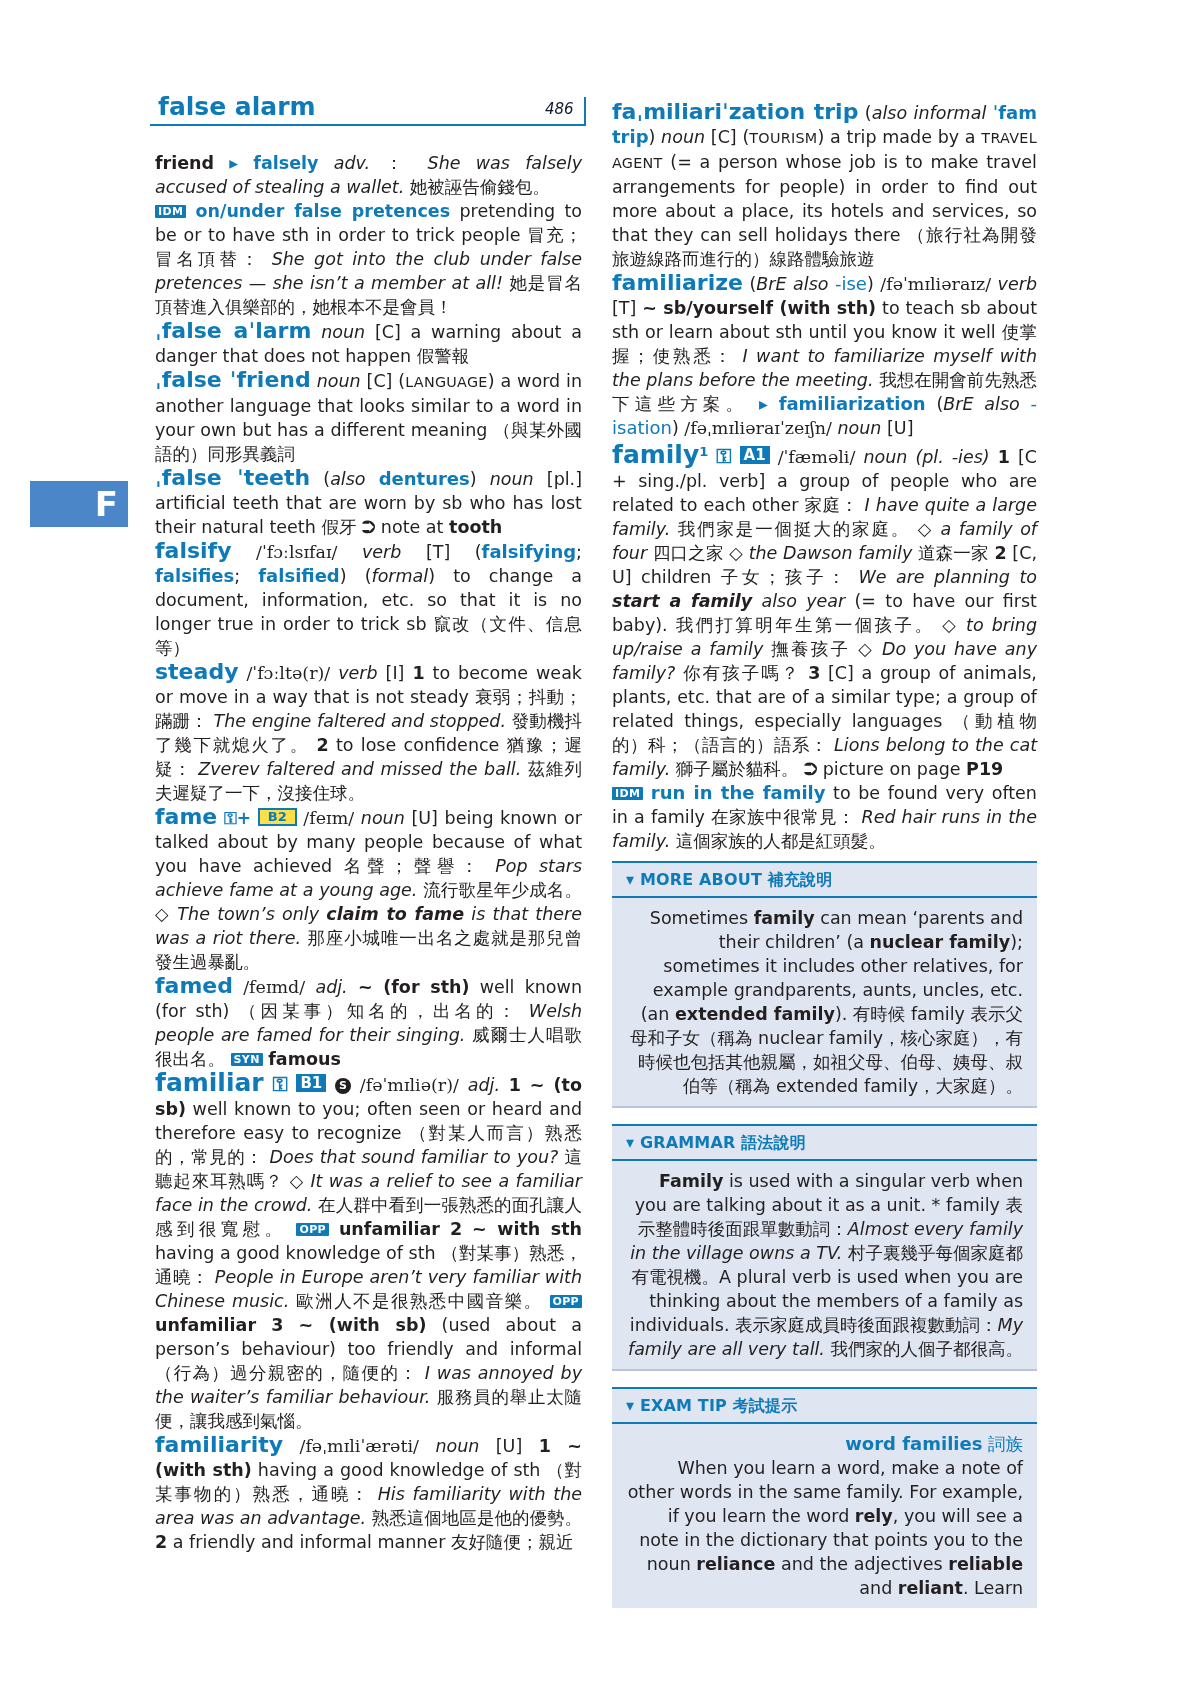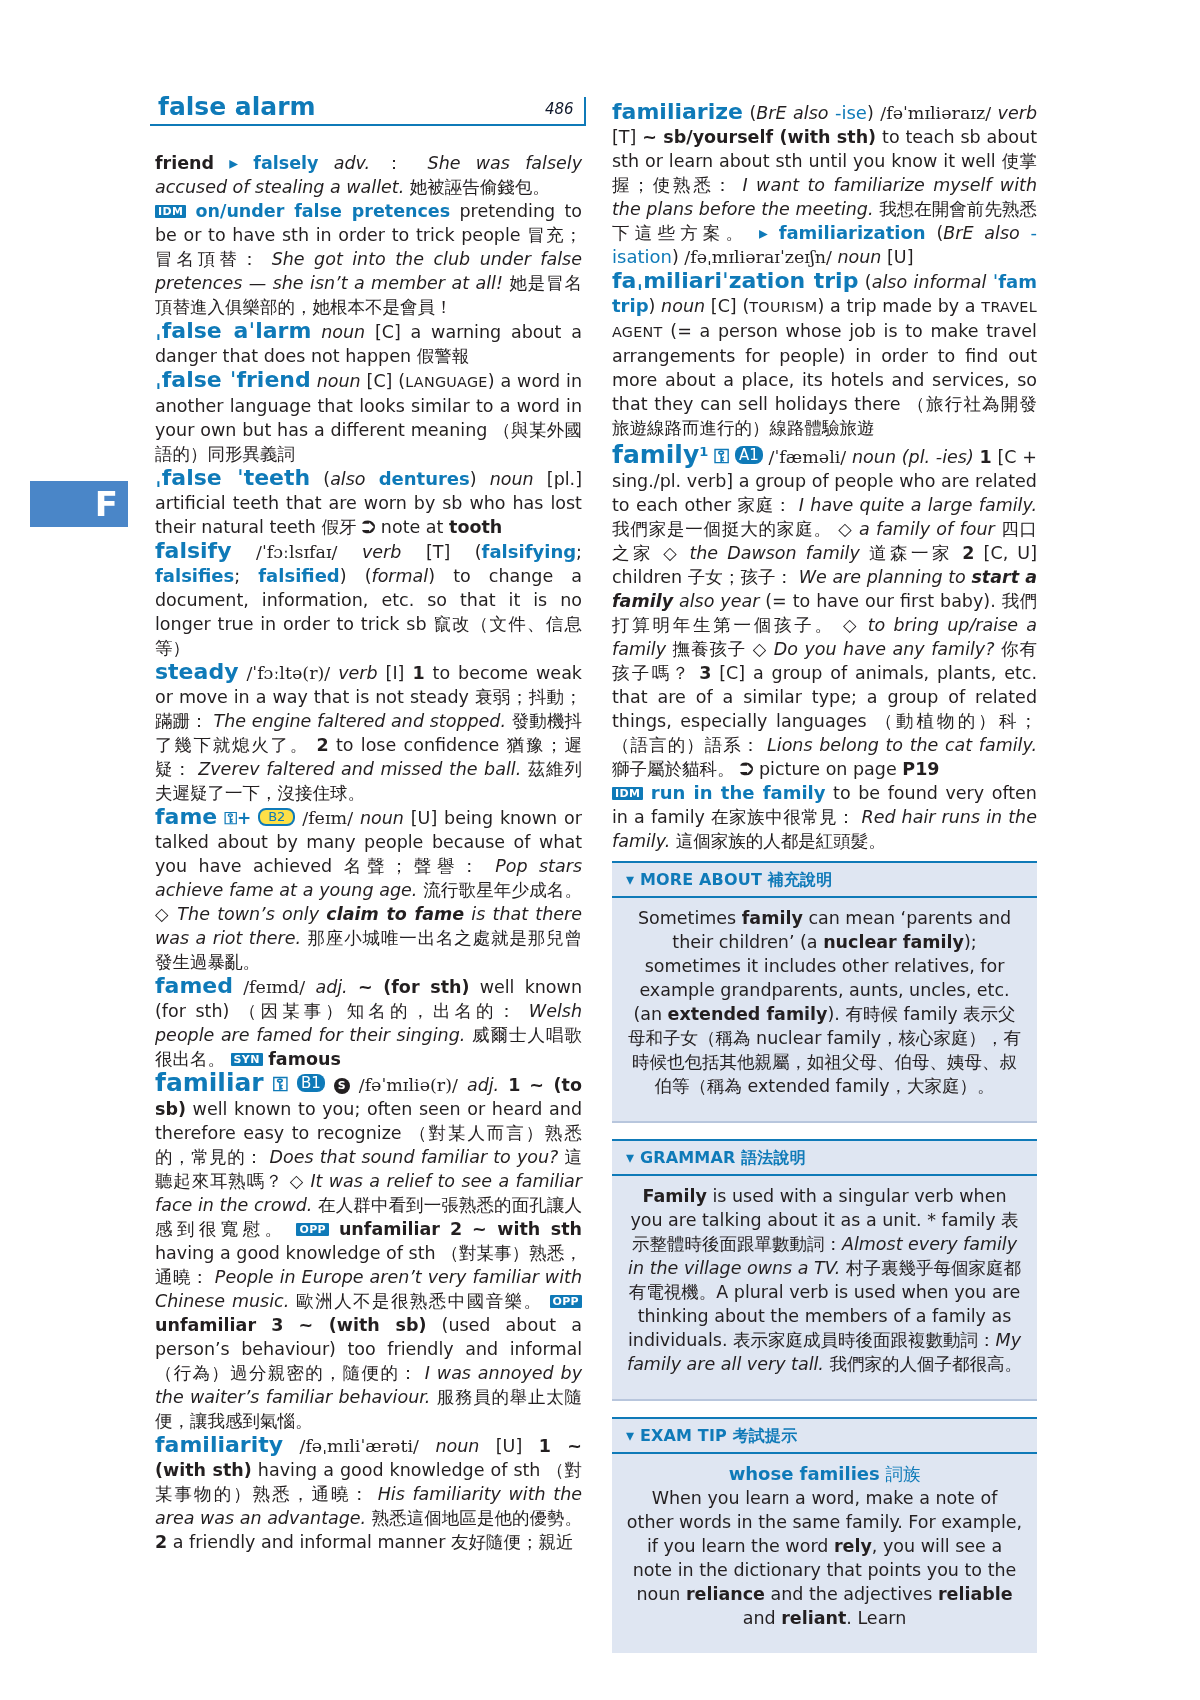--- a/index.html
+++ b/index.html
@@ -12,22 +12,22 @@
   .b { font-weight: bold; }
   .i { font-style: italic; }
   .sc { font-size: 0.82em; letter-spacing: 0.02em; }
   .ipa { font-family: "DejaVu Serif", "Liberation Serif", serif; }
   .tag {
     display: inline-block; background: #0f7ab8; color: #fff; font-weight: bold;
     font-size: 11px; line-height: 13px; padding: 0 3px; border-radius: 1px; vertical-align: 2px;
     letter-spacing: 0.03em;
   }
   .lvl {
-    display: inline-block; background: #0f7ab8; color: #fff; font-weight: normal;
-    font-size: 15px; line-height: 18px; padding: 0 4px; border-radius: 8px; vertical-align: 3px;
+    display: inline-block; background: #0f7ab8; color: #fff; font-weight: bold;
+    font-size: 15px; line-height: 18px; padding: 0 4px; border-radius: 0; vertical-align: 3px;
   }
   .lvl.outline { background: #fde047; color: #0f7ab8; border: 2px solid #0f7ab8; line-height: 14px; font-size: 13px; padding: 0 8px; }
   .key { display: inline-block; color: #0f7ab8; font-weight: bold; font-size: 20px; vertical-align: 0; }
   .sbadge { display: inline-block; width: 16px; height: 16px; border-radius: 50%; background: #231f20; color:#fff; font-size: 11px; line-height: 16px; text-align: center; font-weight: bold; vertical-align: 2px; }
 
   #header-title { position: absolute; left: 158px; top: 92px; font-size: 25px; font-weight: bold; color: #0f7ab8; }
   #page-number { position: absolute; left: 545px; top: 100px; font-size: 15px; color: #0f172a; font-style: italic; }
   #header-rule { position: absolute; left: 150px; top: 124px; width: 436px; height: 2px; background: #0f7ab8; }
   #header-tick { position: absolute; left: 584px; top: 97px; width: 2px; height: 28px; background: #0f7ab8; }
 
@@ -38,21 +38,21 @@
   #col-left { left: 155px; top: 151px; width: 427px; }
   #col-right { left: 612px; top: 100px; width: 425px; }
 
   .entry { margin-left: 20px; text-indent: -20px; }
   .entry .hw { font-size: 22px; }
   .cont { margin-left: 20px; }
   .stress { font-size: 18px; }
 
   .box { background: #dfe6f2; margin-top: 8px; border-top: 2px solid #0f7ab8; }
   .box-title { color: #0f7ab8; font-weight: bold; font-size: 16px; padding: 5px 14px 4px; border-bottom: 2px solid #0f7ab8; letter-spacing: 0.01em; }
-  .box-body { padding: 8px 14px 23px; text-align: center; line-height: 24px; font-size: 17.5px; border-bottom: 2px solid #b8c6dd; }
+  .box-body { padding: 8px 14px 8px; text-align: right; line-height: 24px; font-size: 17.5px; border-bottom: 2px solid #b8c6dd; }
   .box-gap { height: 16px; background: #fff; }
   .sub-hw { color: #0f7ab8; font-weight: bold; font-size: 18px; }
 </style>
 </head>
 <body>
 
 <div id="header-title">false alarm</div>
 <div id="page-number">486</div>
 <div id="header-rule"></div>
 <div id="header-tick"></div>
@@ -217,51 +217,51 @@
     <span>熟悉這個地區是他的優勢。</span>
     <span class="b">2</span>
     <span>a friendly and informal manner</span>
     <span>友好隨便；親近</span>
   </div>
 </div>
 
 <div id="col-right" class="col">
 
   <div style="margin-left:-14px;padding-left:14px">
+    <span class="hw" style="font-size:22px">faˌmiliariˈzation trip</span>
+    (<span class="i">also informal</span>
+    <span class="hw" style="font-size:18px">ˈfam trip</span>)
+    <span class="i">noun</span>
+    <span>[C]</span>
+    (<span class="sc">TOURISM</span>)
+    <span>a trip made by a</span>
+    <span class="sc">TRAVEL AGENT</span>
+    <span>(= a person whose job is to make travel arrangements for people) in order to find out more about a place, its hotels and services, so that they can sell holidays there</span>
+    <span>（旅行社為開發旅遊線路而進行的）線路體驗旅遊</span>
+  </div>
+
+  <div style="margin-left:-14px;padding-left:14px">
     <span class="hw" style="font-size:22px">familiarize</span>
     (<span class="i">BrE also</span>
     <span class="hw" style="font-size:18px;font-weight:normal">-ise</span>)
     <span class="ipa">/fəˈmɪliəraɪz/</span>
     <span class="i">verb</span>
     <span>[T]</span>
     <span class="b">~ sb/yourself (with sth)</span>
     <span>to teach sb about sth or learn about sth until you know it well</span>
     <span>使掌握；使熟悉：</span>
     <span class="i">I want to familiarize myself with the plans before the meeting.</span>
     <span>我想在開會前先熟悉下這些方案。</span>
     <span class="blue">▸</span>
     <span class="hw" style="font-size:18px">familiarization</span>
     (<span class="i">BrE also</span>
     <span class="hw" style="font-size:18px;font-weight:normal">-isation</span>)
     <span class="ipa">/fəˌmɪliəraɪˈzeɪʃn/</span>
     <span class="i">noun</span>
     <span>[U]</span>
-  </div>
-
-  <div style="margin-left:-14px;padding-left:14px">
-    <span class="hw" style="font-size:22px">faˌmiliariˈzation trip</span>
-    (<span class="i">also informal</span>
-    <span class="hw" style="font-size:18px">ˈfam trip</span>)
-    <span class="i">noun</span>
-    <span>[C]</span>
-    (<span class="sc">TOURISM</span>)
-    <span>a trip made by a</span>
-    <span class="sc">TRAVEL AGENT</span>
-    <span>(= a person whose job is to make travel arrangements for people) in order to find out more about a place, its hotels and services, so that they can sell holidays there</span>
-    <span>（旅行社為開發旅遊線路而進行的）線路體驗旅遊</span>
   </div>
 
   <div style="margin-left:-14px;padding-left:14px">
     <span class="hw" style="font-size:25px">family</span><sup class="hw" style="font-size:13px">1</sup>
     <span class="key">⚿</span>
     <span class="lvl">A1</span>
     <span class="ipa">/ˈfæməli/</span>
     <span class="i">noun</span>
     <span class="i">(pl. -ies)</span>
     <span class="b">1</span>
@@ -313,17 +313,17 @@
 
   <div class="box" style="margin-top:0">
     <div class="box-title">▾ GRAMMAR 語法說明</div>
     <div class="box-body"><span class="b">Family</span><span> is used with a singular verb when you are talking about it as a unit. * family 表示整體時後面跟單數動詞：</span><span class="i">Almost every family in the village owns a TV.</span><span> 村子裏幾乎每個家庭都有電視機。A plural verb is used when you are thinking about the members of a family as individuals. 表示家庭成員時後面跟複數動詞：</span><span class="i">My family are all very tall.</span><span> 我們家的人個子都很高。</span></div>
   </div>
   <div class="box-gap"></div>
 
   <div class="box" style="margin-top:0">
     <div class="box-title">▾ EXAM TIP 考試提示</div>
     <div class="box-body" style="border-bottom:none">
-      <div><span class="sub-hw">whose families</span> <span class="blue">詞族</span></div>
+      <div><span class="sub-hw">word families</span> <span class="blue">詞族</span></div>
       <span>When you learn a word, make a note of other words in the same family. For example, if you learn the word </span><span class="b">rely</span><span>, you will see a note in the dictionary that points you to the noun </span><span class="b">reliance</span><span> and the adjectives </span><span class="b">reliable</span><span> and </span><span class="b">reliant</span><span>. Learn</span>
     </div>
   </div>
 </div>
 
 </body></html>

